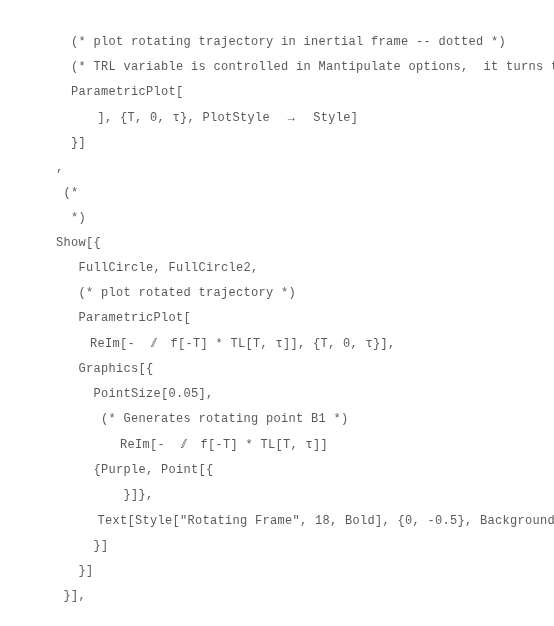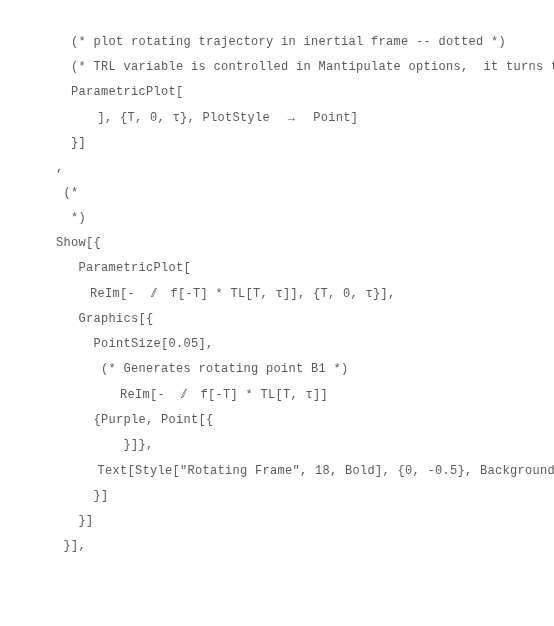--- a/index.html
+++ b/index.html
@@ -17,28 +17,30 @@
     .arrow { font-family: Arial, sans-serif; }
     .imagi { font-style: italic; font-family: Georgia, serif; }
   </style>
 </head>
 <body>
 
 <div>
 <div class="line">  (* plot rotating trajectory in inertial frame -- dotted *)</div>
 <div class="line">  (* TRL variable is controlled in Mantipulate options,  it turns the plot on / off *)</div>
 <div class="line">  ParametricPlot[</div>
-<div class="line"><span>     ], {T, 0, τ}, PlotStyle </span><span class="arrow">→</span><span> Point]</span></div>
+<div class="line"><span>     ], {T, 0, τ}, PlotStyle </span><span class="arrow">→</span><span> Style]</span></div>
 <div class="line"></div>
 <div class="line">  }]</div>
 <div class="line">,</div>
 <div class="line"> (*</div>
 <div class="line">  *)</div>
 <div class="line">Show[{</div>
+<div class="line">   FullCircle, FullCircle2,</div>
 <div class="line"></div>
+<div class="line">   (* plot rotated trajectory *)</div>
 <div class="line">   ParametricPlot[</div>
 <div class="line"><span>    ReIm[- </span><span class="imagi">ⅈ</span><span> f[-T] * TL[T, τ]], {T, 0, τ}],</span></div>
 <div class="line"></div>
 <div class="line">   Graphics[{</div>
 <div class="line">     PointSize[0.05],</div>
 <div class="line">      (* Generates rotating point B1 *)</div>
 <div class="line"><span>        ReIm[- </span><span class="imagi">ⅈ</span><span> f[-T] * TL[T, τ]]</span></div>
 <div class="line">     {Purple, Point[{</div>
 <div class="line">         }]},</div>
 <div class="line"></div>

